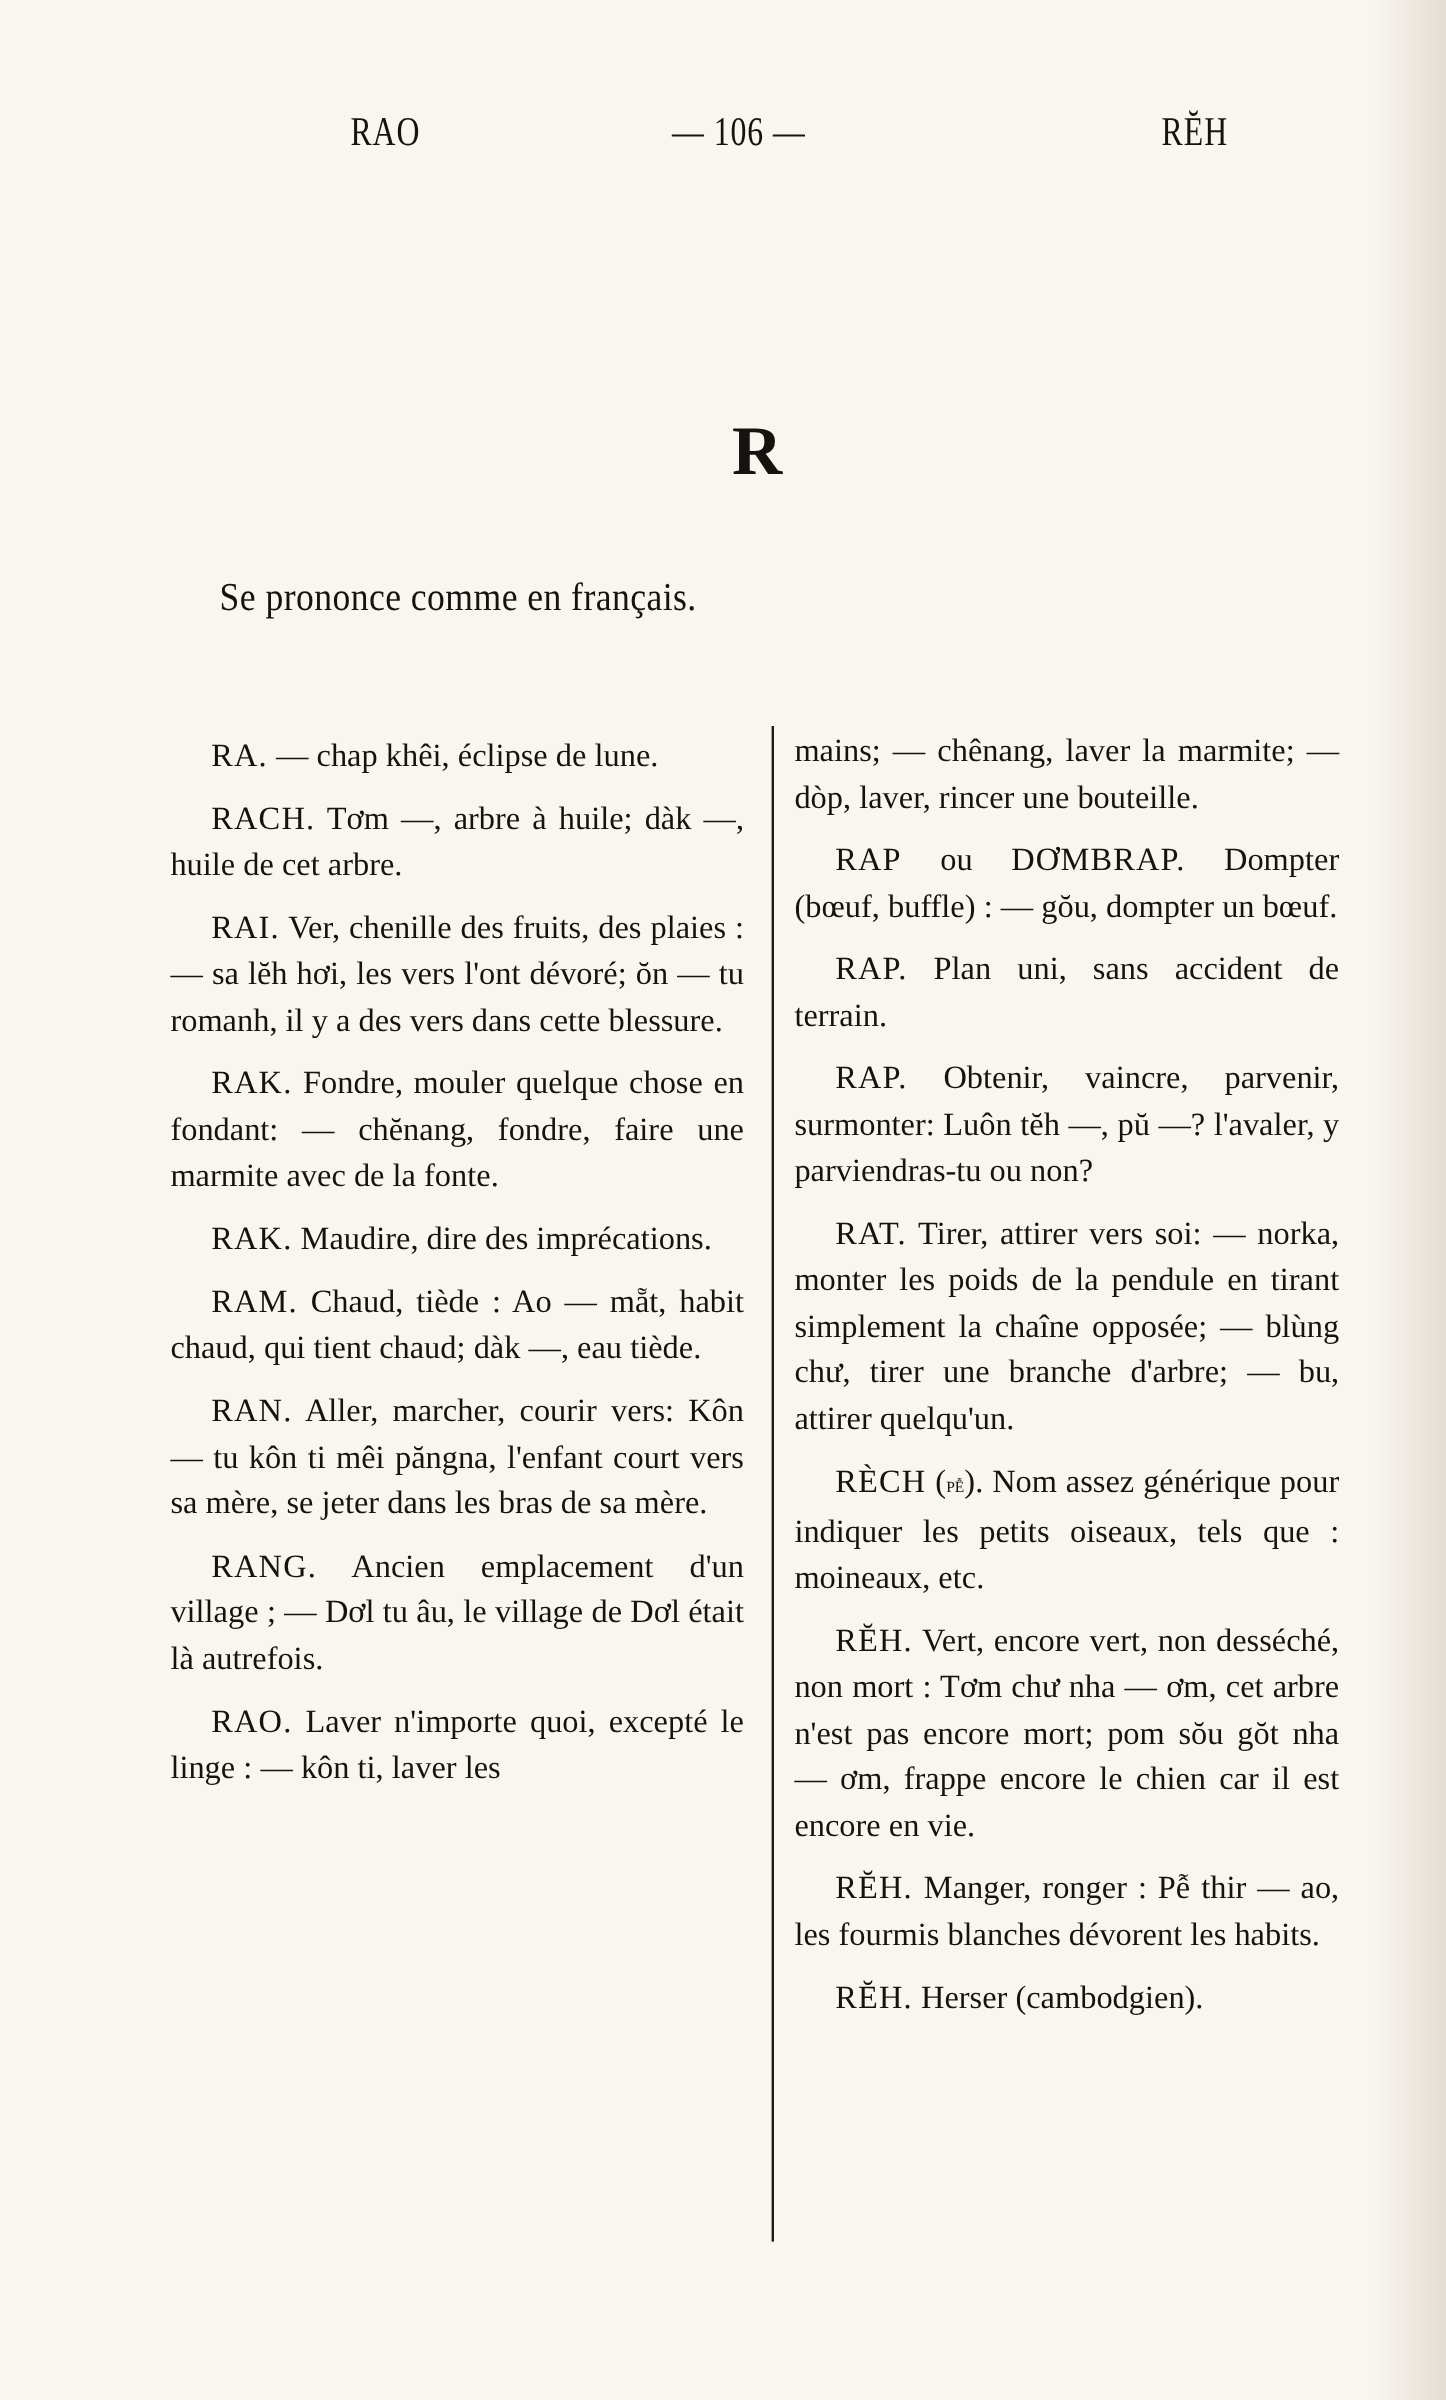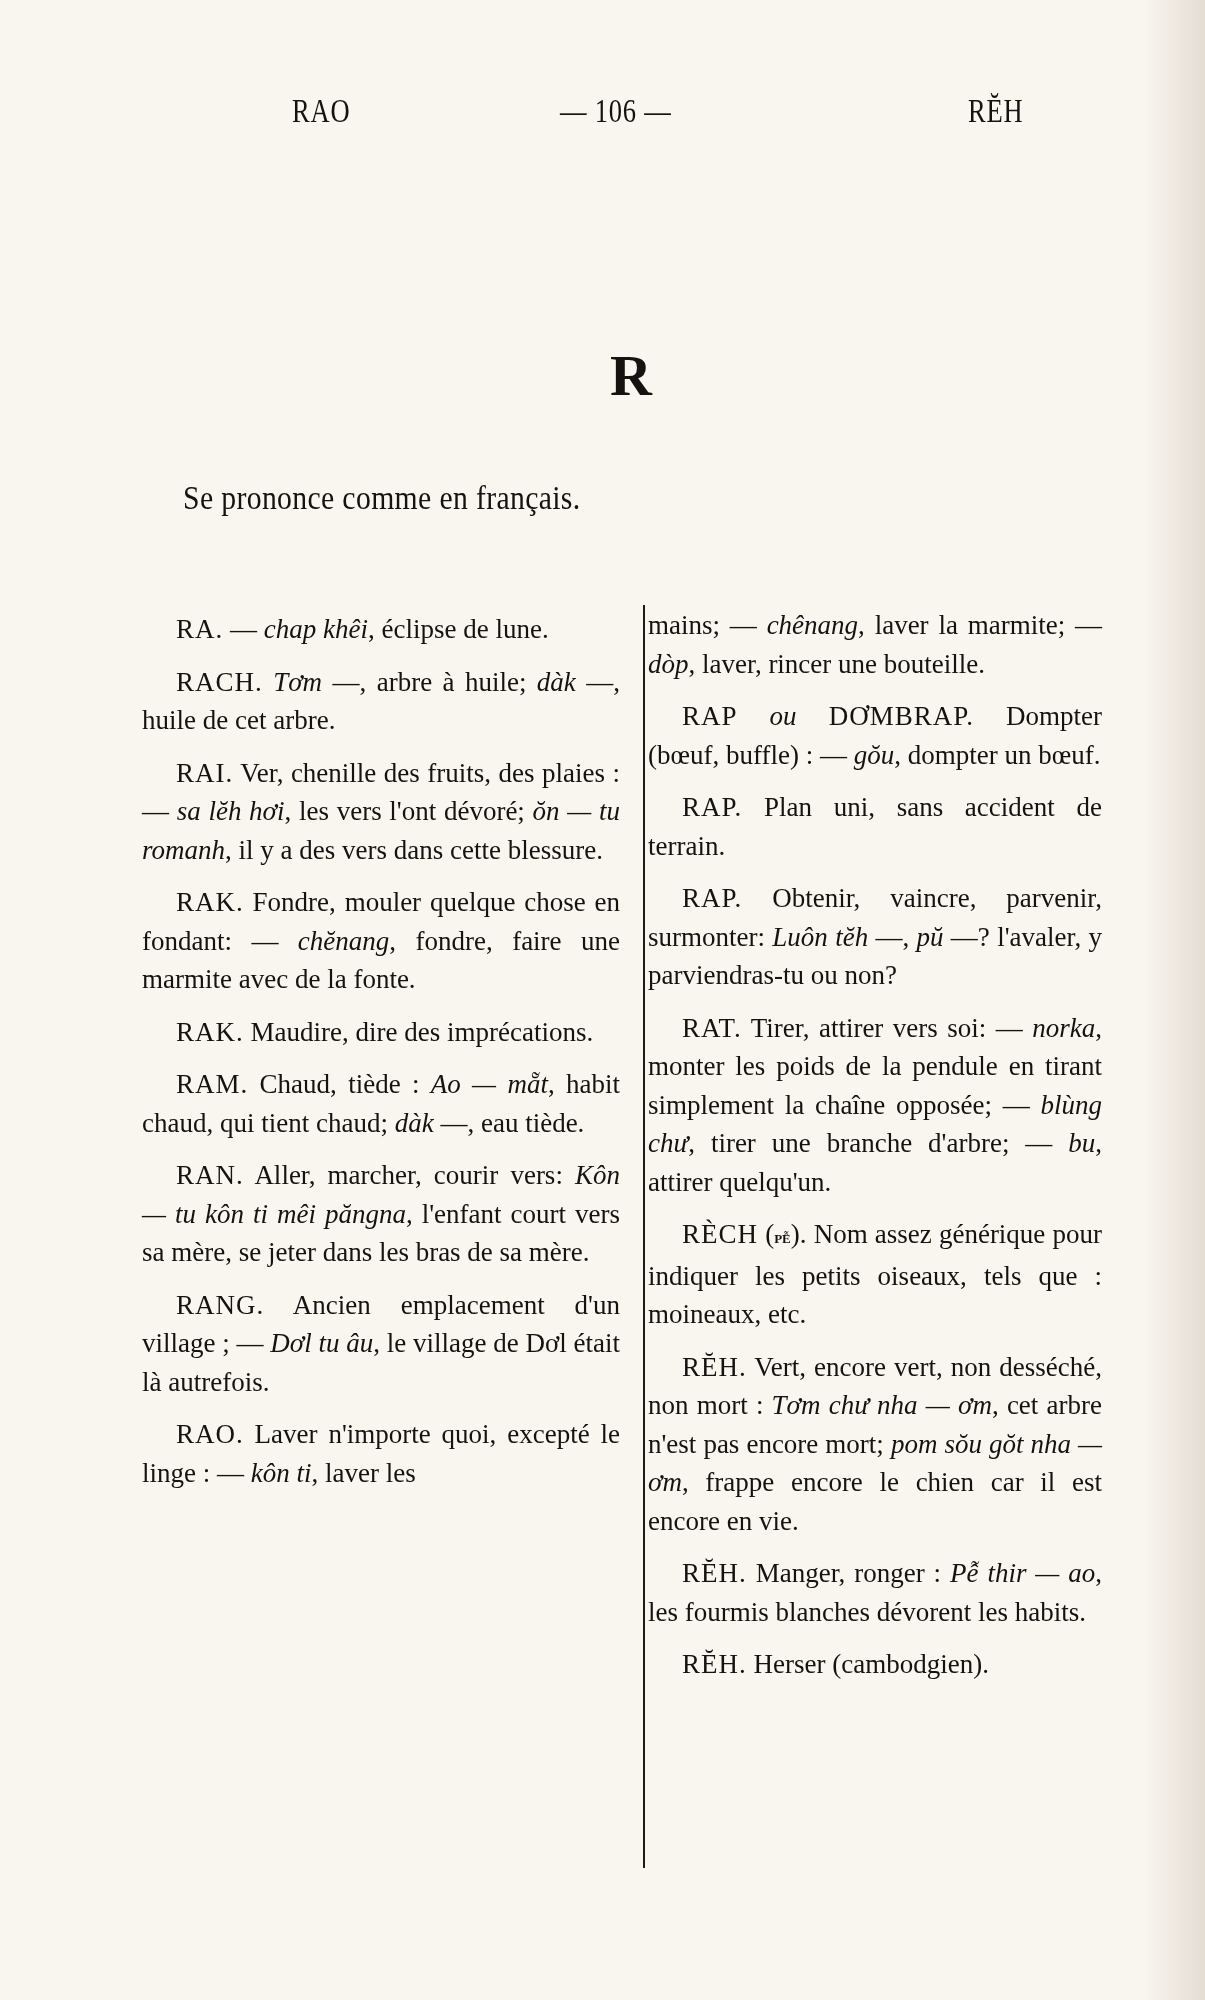--- a/index.html
+++ b/index.html
@@ -28,31 +28,31 @@
   .intro {
     position: absolute; top: 480px; left: 183px; font-size: 33px; letter-spacing: 0.4px;
     transform: scaleX(0.9); transform-origin: left top;
   }
   .column {
     position: absolute; top: 610px;
     font-size: 27px; line-height: 38.5px;
     text-align: justify;
   }
   #col-left { left: 142px; width: 478px; }
-  #col-right { left: 648px; width: 454px; top: 606px; }
+  #col-right { left: 662px; width: 454px; top: 606px; }
   .col-divider {
     position: absolute; left: 643px; top: 605px; width: 2px; height: 1263px;
     background: #1d1a17;
   }
   .entry { margin: 0 0 14px 0; }
   .entry.cont { text-indent: 0; }
   .entry:not(.cont) { text-indent: 34px; }
   .hw { font-weight: normal; letter-spacing: 1px; }
-  .it { font-style: italic; }
-  .sc { font-size: 18px; font-variant: small-caps; font-weight: bold; }
+  .it { }
+  .sc { font-size: 18px; font-variant: small-caps; }
 </style>
 </head>
 <body>
 
 <div class="page-shade"></div>
 
 <div id="head-left" class="running-head">RAO</div>
 <div id="head-center" class="running-head">— 106 —</div>
 <div id="head-right" class="running-head">RĔH</div>
 

